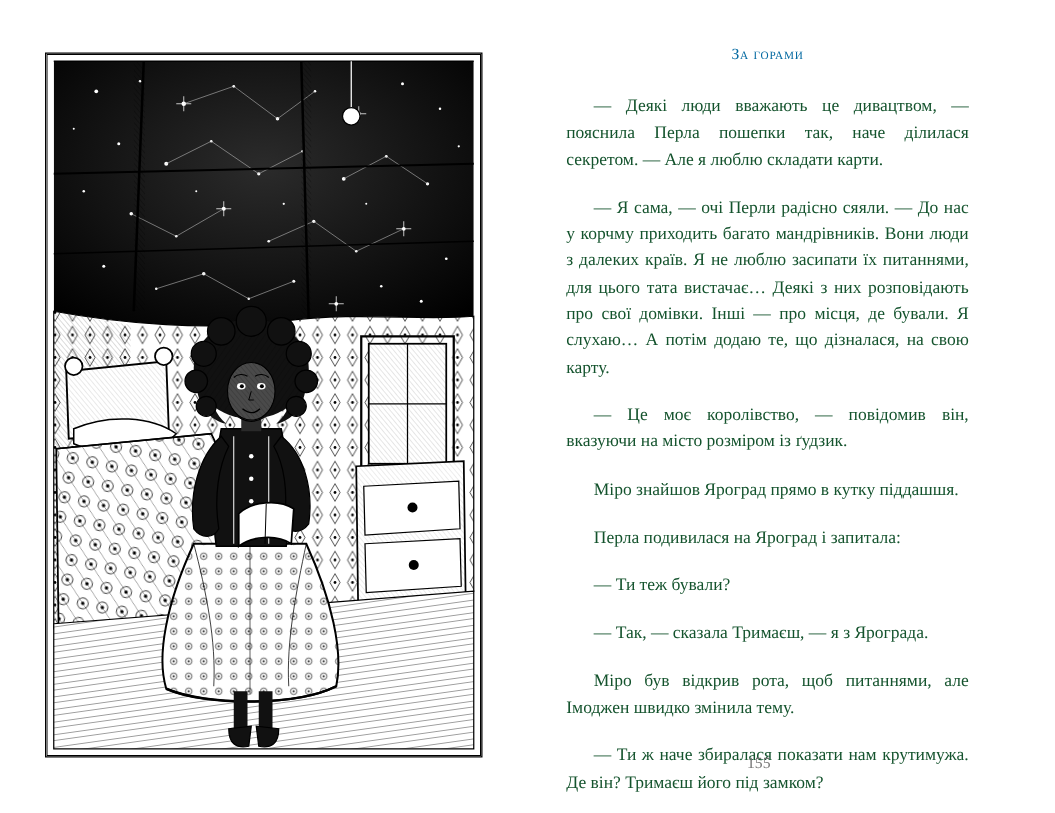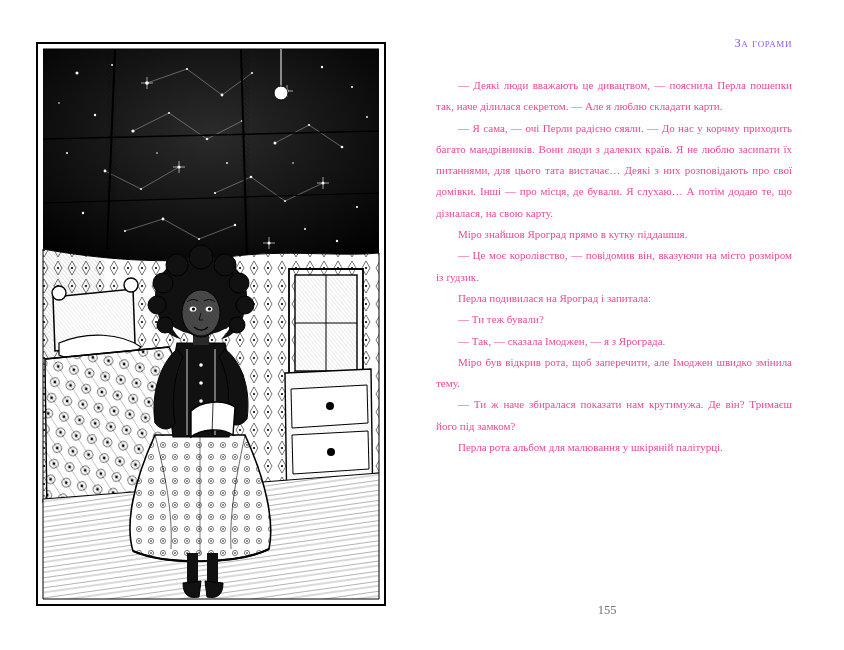--- a/index.html
+++ b/index.html
@@ -45,35 +45,35 @@
   }
   
   .page-right {
     position: relative;
     width: 422px;
     height: 650px;
     box-sizing: border-box;
     padding: 36px 52px 0 14px;
   }
   .running-head {
-    text-align: right;
+    text-align: center;
     font-size: 12.5px;
     letter-spacing: 0.6px;
-    color: #8b5cf6;
+    color: #0369a1;
     margin: 0 0 24px 0;
     font-variant: small-caps;
   }
   .body-text p {
-    margin: 0;
-    font-size: 11px;
+    margin: 17px;
+    font-size: 14px;
     line-height: 21.3px;
     text-align: justify;
     text-indent: 22px;
     hyphens: manual;
-    color: #ec4899;
+    color: #14532d;
   }
   .folio {
     position: absolute;
     bottom: 32px;
     left: 0;
     right: 52px;
     text-align: center;
     font-size: 12.5px;
     color: #737373;
     font-family: Liberation Serif, serif;
@@ -319,26 +319,26 @@
       </svg>
     </div>
   </div>
 
   <div class="page-right">
     <div class="running-head">За горами</div>
 
     <div class="body-text">
       <p>— Деякі люди вважають це дивацтвом, — пояснила Перла пошепки так, наче ділилася секретом. — Але я люблю складати карти.</p>
       <p>— Я сама, — очі Перли радісно сяяли. — До нас у корчму приходить багато мандрівників. Вони люди з далеких країв. Я не люблю засипати їх питаннями, для цього тата вистачає… Деякі з них розповідають про свої домівки. Інші — про місця, де бували. Я слухаю… А потім додаю те, що дізналася, на свою карту.</p>
+      <p>— Це моє королівство, — повідомив він, вказуючи на місто розміром із ґудзик.</p>
       <p>Міро знайшов Яроград прямо в кутку піддашшя.</p>
-      <p>— Це моє королівство, — повідомив він, вказуючи на місто розміром із ґудзик.</p>
       <p>Перла подивилася на Яроград і запитала:</p>
       <p>— Ти теж бували?</p>
-      <p>— Так, — сказала Імоджен, — я з Ярограда.</p>
-      <p>Міро був відкрив рота, щоб заперечити, але Імоджен швидко змінила тему.</p>
+      <p>— Так, — сказала Тримаєш, — я з Ярограда.</p>
+      <p>Міро був відкрив рота, щоб питаннями, але Імоджен швидко змінила тему.</p>
       <p>— Ти ж наче збиралася показати нам крутимужа. Де він? Тримаєш його під замком?</p>
       <p>Перла рота альбом для малювання у шкіряній палітурці.</p>
 
     </div>
 
     <div class="folio">155</div>
   </div>
 
 </div>
 

